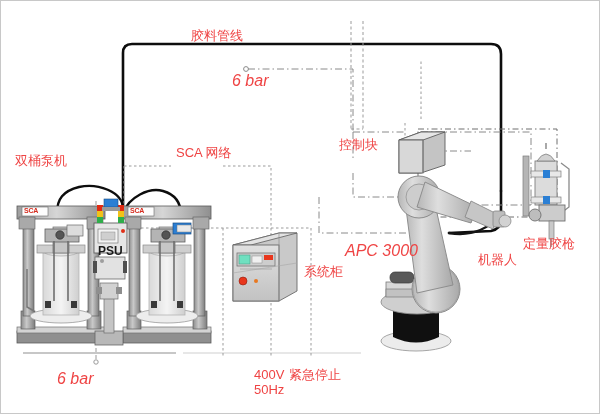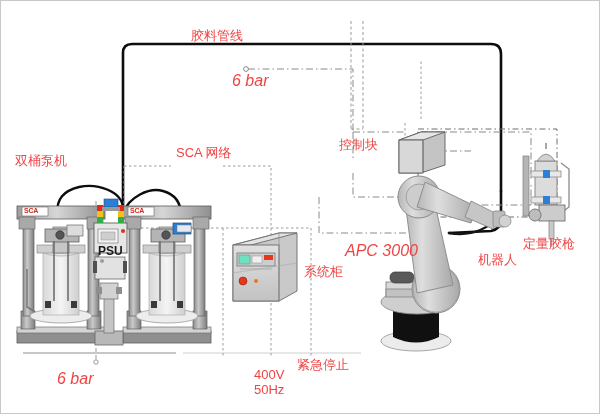--- a/index.html
+++ b/index.html
@@ -293,20 +293,20 @@
   <div class="lbl cn" style="left:477px;top:251px;">机器人</div>
 
   <div class="lbl cn" style="left:522px;top:235px;">定量胶枪</div>
 
   <div class="lbl en" style="left:56px;top:368px;">6 bar</div>
 
 
   <div class="lbl cn" style="left:253px;top:366px;">400V</div>
   <div class="lbl cn" style="left:253px;top:381px;text-align:right;">50Hz</div>
 
-  <div class="lbl cn" style="left:288px;top:356px;margin-left:8px;">紧急停止</div>
+  <div class="lbl cn" style="left:288px;top:366px;">紧急停止</div>
 
   <div style="position:absolute;left:23px;top:206px;font-size:7px;font-weight:bold;color:#d52b1e;letter-spacing:-0.2px;">SCA</div>
   <div style="position:absolute;left:129px;top:206px;font-size:7px;font-weight:bold;color:#d52b1e;letter-spacing:-0.2px;">SCA</div>
 
   <div style="position:absolute;left:97px;top:243px;font-size:12px;font-weight:bold;color:#1a1a1a;">PSU</div>
 
 </div>
 
 </body></html>

